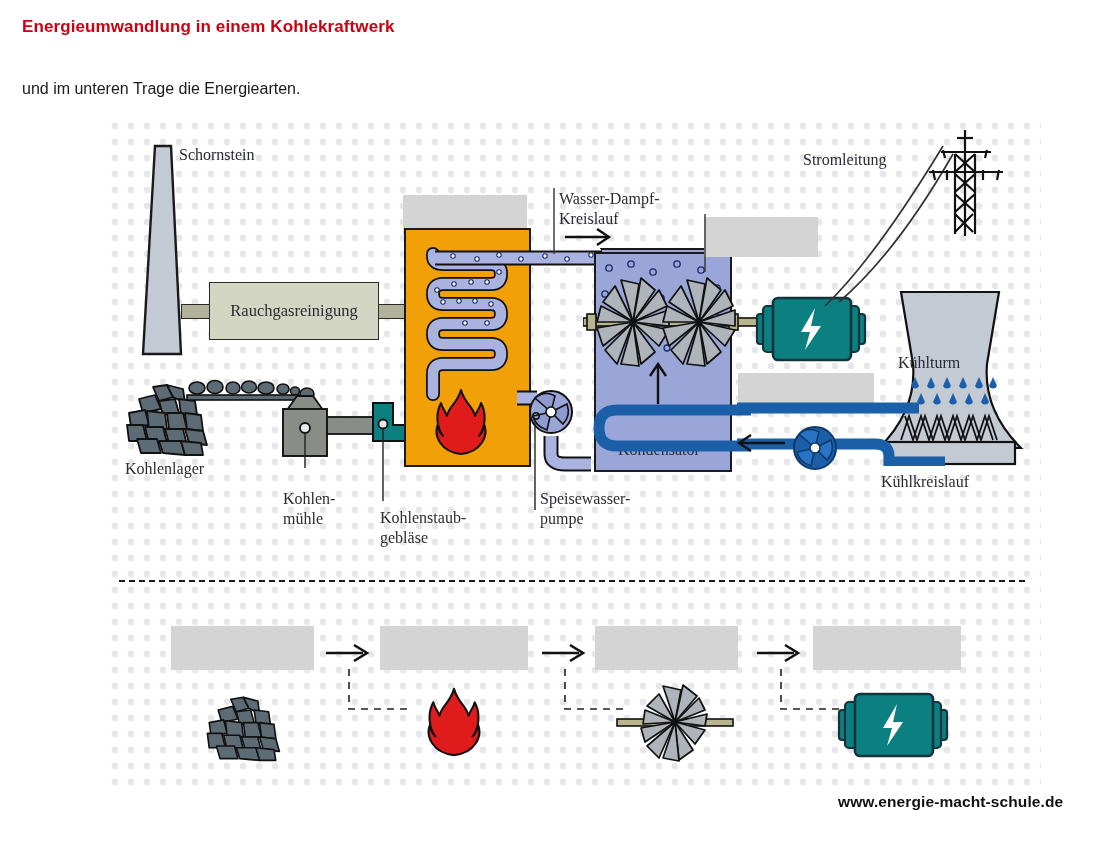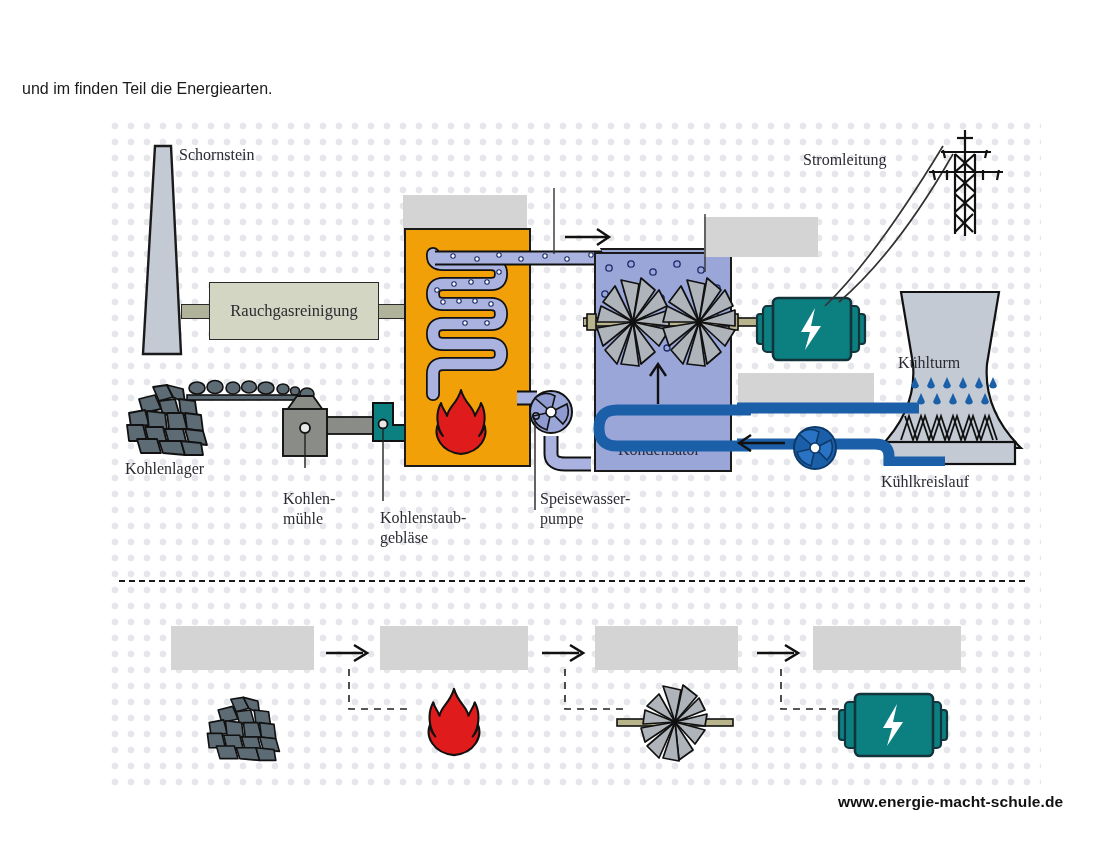--- a/index.html
+++ b/index.html
@@ -105,21 +105,22 @@
   #footer-url{
     position:absolute;left:838px;top:793px;
     font-size:15.5px;color:#111;font-weight:bold;letter-spacing:.1px;text-align:right;
   }
 </style>
 </head>
 <body>
 
 <div class="page">
 
-  <div id="task-line-2">und im finden Teil die Energiearten.</div>
+  <div id="worksheet-title">Energieumwandlung in einem Kohlekraftwerk</div>
+  <div id="task-line-2">und im unteren Trage die Energiearten.</div>
 
   <div id="diagram-canvas">
 
     <svg id="chimney-poly" width="70" height="220" viewBox="0 0 70 220">
       <polygon points="22,4 38,4 48,212 10,212" fill="#c3cad4" stroke="#1a1a1a" stroke-width="2.4"></polygon>
     </svg>
     <div class="dlabel" style="left:76px;top:31px;">Schornstein</div>
 
     <div id="flue-pipe-left"></div>
     <div id="flue-pipe-right"></div>
@@ -230,20 +231,22 @@
           <circle cx="88" cy="17" r="2.2"></circle>
         <circle cx="112" cy="14" r="2.2"></circle>
           <circle cx="134" cy="17" r="2.2"></circle>
         <circle cx="158" cy="13" r="2.2"></circle>
           <circle cx="182" cy="17" r="2.2"></circle>
         <circle cx="206" cy="14" r="2.2"></circle>
           <circle cx="233" cy="30" r="2.2"></circle>
       </g>
     </svg>
 
+    <div class="dlabel" id="wd-label">Wasser-Dampf-
+Kreislauf</div>
     <svg class="lay" style="left:446px;top:72px;" width="100" height="72" viewBox="0 0 100 72">
       <line x1="5" y1="2" x2="5" y2="68" stroke="#333" stroke-width="1.4"></line>
     </svg>
     <svg class="lay" style="left:460px;top:112px;" width="60" height="22" viewBox="0 0 60 22">
       <line x1="2" y1="11" x2="44" y2="11" stroke="#111" stroke-width="2.4"></line>
       <polyline points="34,3 46,11 34,19" fill="none" stroke="#111" stroke-width="2.4"></polyline>
     </svg>
 
     <div id="condenser-hood"></div>
     <div id="condenser"></div>

